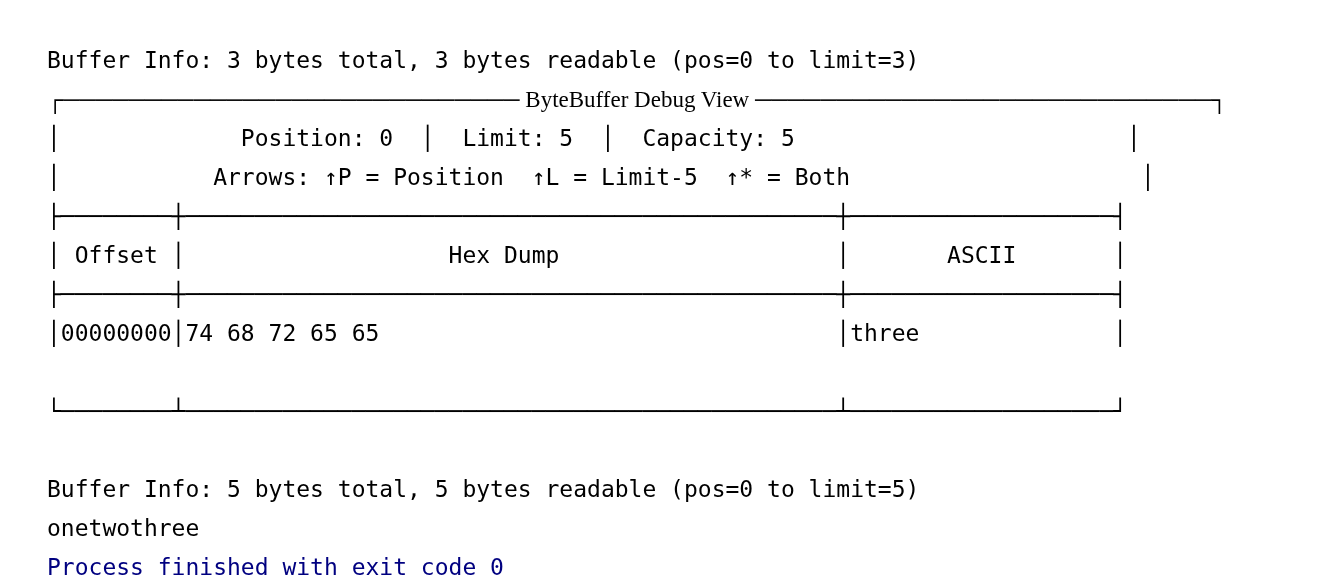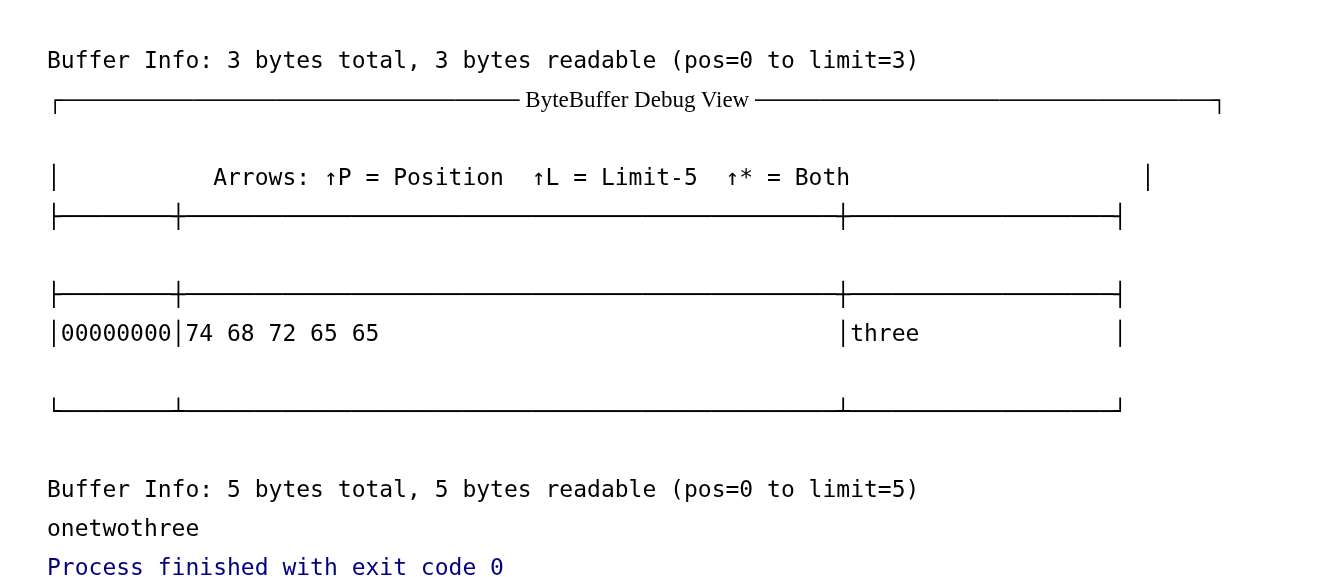--- a/index.html
+++ b/index.html
@@ -51,25 +51,27 @@
 </style>
 </head>
 <body>
 
 <div class="console">
 
   <div class="line r0">Buffer Info: 3 bytes total, 3 bytes readable (pos=0 to limit=3)</div>
 
   <div class="line r1">┌──────────────────────────── ByteBuffer Debug View ────────────────────────────┐</div>
 
+  <div class="line r2">│             Position: 0  │  Limit: 5  │  Capacity: 5                        │</div>
 
   <div class="line r3">│           Arrows: ↑P = Position  ↑L = Limit-5  ↑* = Both                     │</div>
 
   <div class="line r4">├────────┼───────────────────────────────────────────────┼───────────────────┤</div>
 
+  <div class="line r5">│ Offset │                   Hex Dump                    │       ASCII       │</div>
 
   <div class="line r6">├────────┼───────────────────────────────────────────────┼───────────────────┤</div>
 
   <div class="line r7">│00000000│74 68 72 65 65                                 │three              │</div>
 
 
   <div class="line r9">└────────┴───────────────────────────────────────────────┴───────────────────┘</div>
 
   <div class="line r11">Buffer Info: 5 bytes total, 5 bytes readable (pos=0 to limit=5)</div>
 

